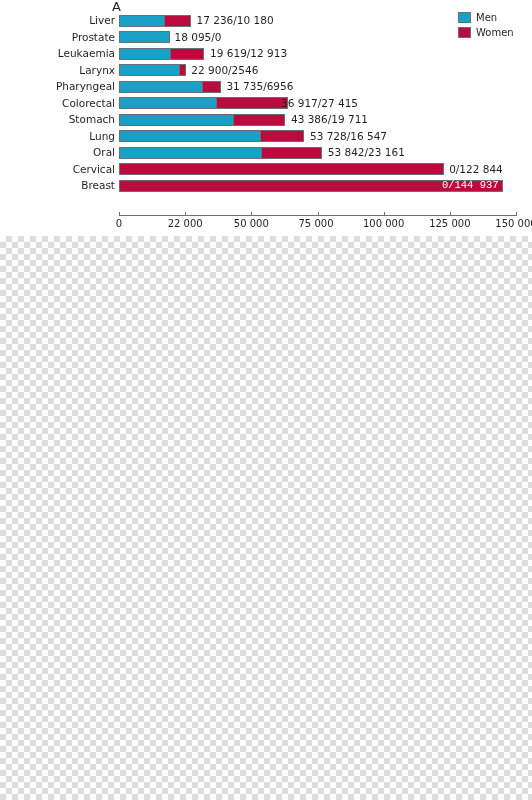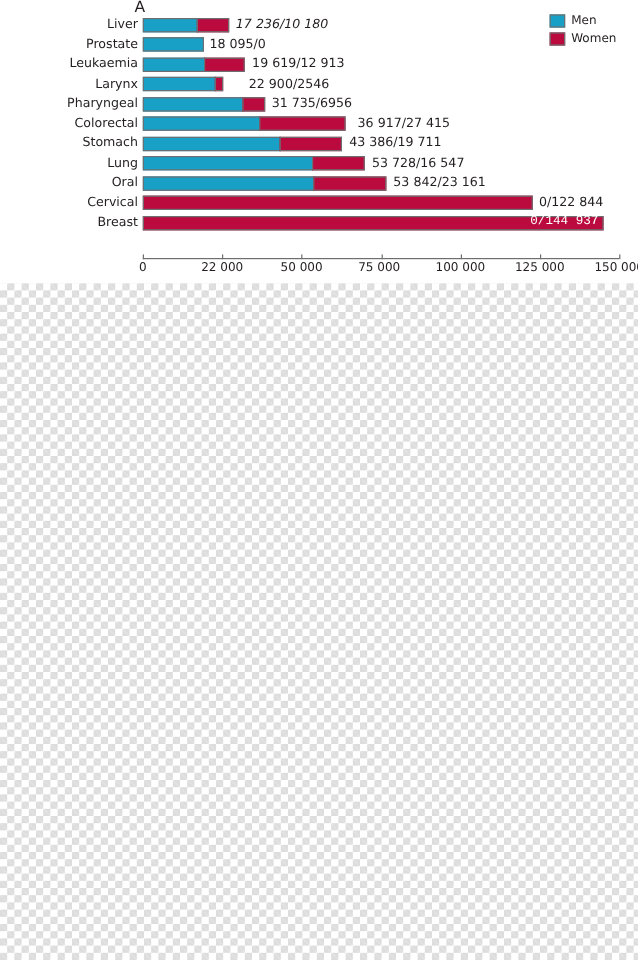--- a/index.html
+++ b/index.html
@@ -177,21 +177,21 @@
       </div>
     </div>
 
   <div id="plot">
       <div class="row">
         <div class="cat-label">Liver</div>
         <div class="bar-wrap" style="width: 72.561px;">
           <div class="seg seg-men" style="width: 45.6179px; background: rgb(25, 160, 198);"></div>
           <div class="seg seg-women" style="width: 26.9431px; background: rgb(187, 10, 62);"></div>
         </div>
-        <div class="bar-value" style="left: 196.561px; font-style: italic;">17 236/10 180</div>
+        <div class="bar-value" style="left: 196.561px;">17 236/10 180</div>
       </div>
       <div class="row">
         <div class="cat-label">Prostate</div>
         <div class="bar-wrap" style="width: 50.5381px;">
           <div class="seg seg-men" style="width: 50.5381px; background: rgb(25, 160, 198);"></div>
         </div>
         <div class="bar-value" style="left: 174.538px;">18 095/0</div>
       </div>
       <div class="row">
         <div class="cat-label">Leukaemia</div>
@@ -200,37 +200,37 @@
           <div class="seg seg-women" style="width: 34.1764px; background: rgb(187, 10, 62);"></div>
         </div>
         <div class="bar-value" style="left: 210.101px;">19 619/12 913</div>
       </div>
       <div class="row">
         <div class="cat-label">Larynx</div>
         <div class="bar-wrap" style="width: 67.3471px;">
           <div class="seg seg-men" style="width: 60.6087px; background: rgb(25, 160, 198);"></div>
           <div class="seg seg-women" style="width: 6.73841px; background: rgb(187, 10, 62);"></div>
         </div>
-        <div class="bar-value" style="left: 191.347px; margin-left: 16px;">22 900/2546</div>
+        <div class="bar-value" style="left: 191.347px;">22 900/2546</div>
       </div>
       <div class="row">
         <div class="cat-label">Pharyngeal</div>
         <div class="bar-wrap" style="width: 102.402px;">
           <div class="seg seg-men" style="width: 83.992px; background: rgb(25, 160, 198);"></div>
           <div class="seg seg-women" style="width: 18.4102px; background: rgb(187, 10, 62);"></div>
         </div>
         <div class="bar-value" style="left: 226.402px;">31 735/6956</div>
       </div>
       <div class="row">
         <div class="cat-label">Colorectal</div>
         <div class="bar-wrap" style="width: 170.265px;">
           <div class="seg seg-men" style="width: 97.707px; background: rgb(25, 160, 198);"></div>
           <div class="seg seg-women" style="width: 72.5584px; background: rgb(187, 10, 62);"></div>
         </div>
-        <div class="bar-value" style="left: 298px;">36 917/27 415</div>
+        <div class="bar-value" style="left: 281px;">36 917/27 415</div>
       </div>
       <div class="row">
         <div class="cat-label">Stomach</div>
         <div class="bar-wrap" style="width: 166.997px;">
           <div class="seg seg-men" style="width: 114.828px; background: rgb(25, 160, 198);"></div>
           <div class="seg seg-women" style="width: 52.1684px; background: rgb(187, 10, 62);"></div>
         </div>
         <div class="bar-value" style="left: 290.997px;">43 386/19 711</div>
       </div>
       <div class="row">

